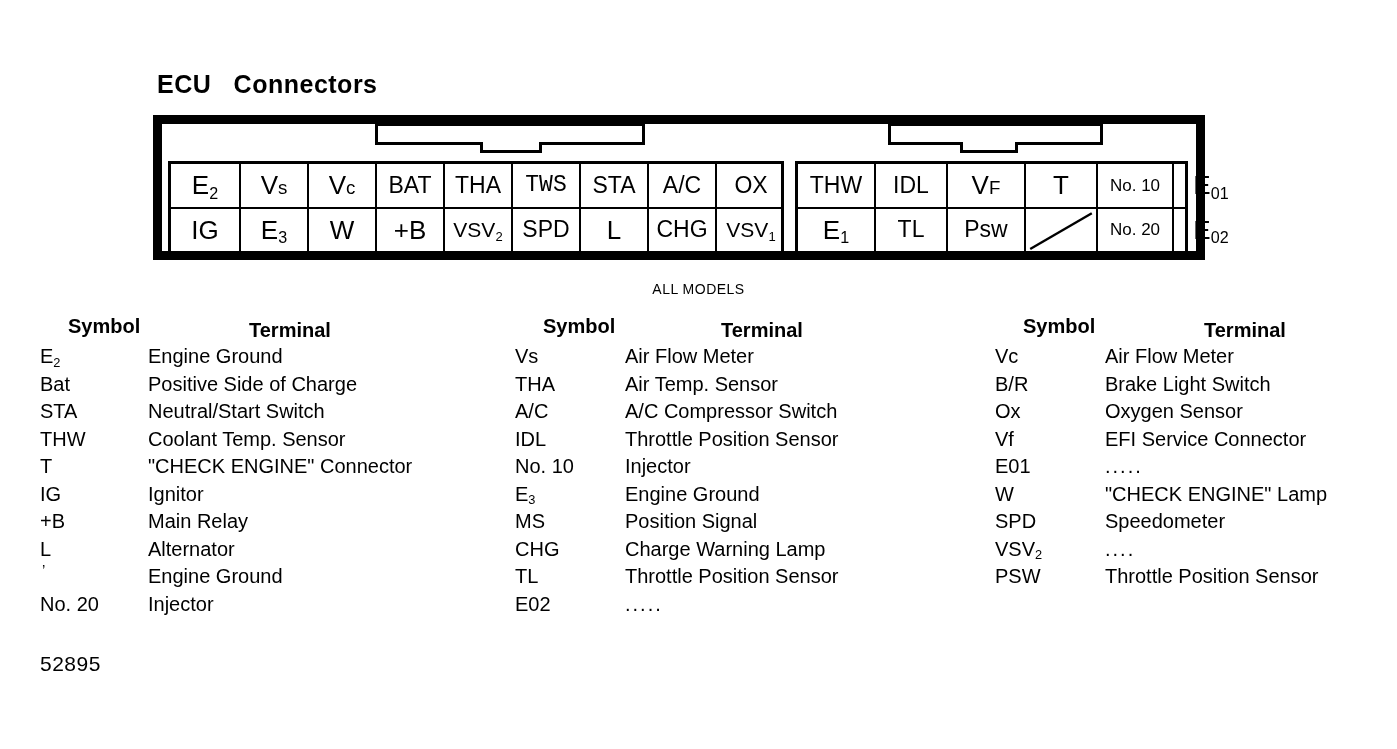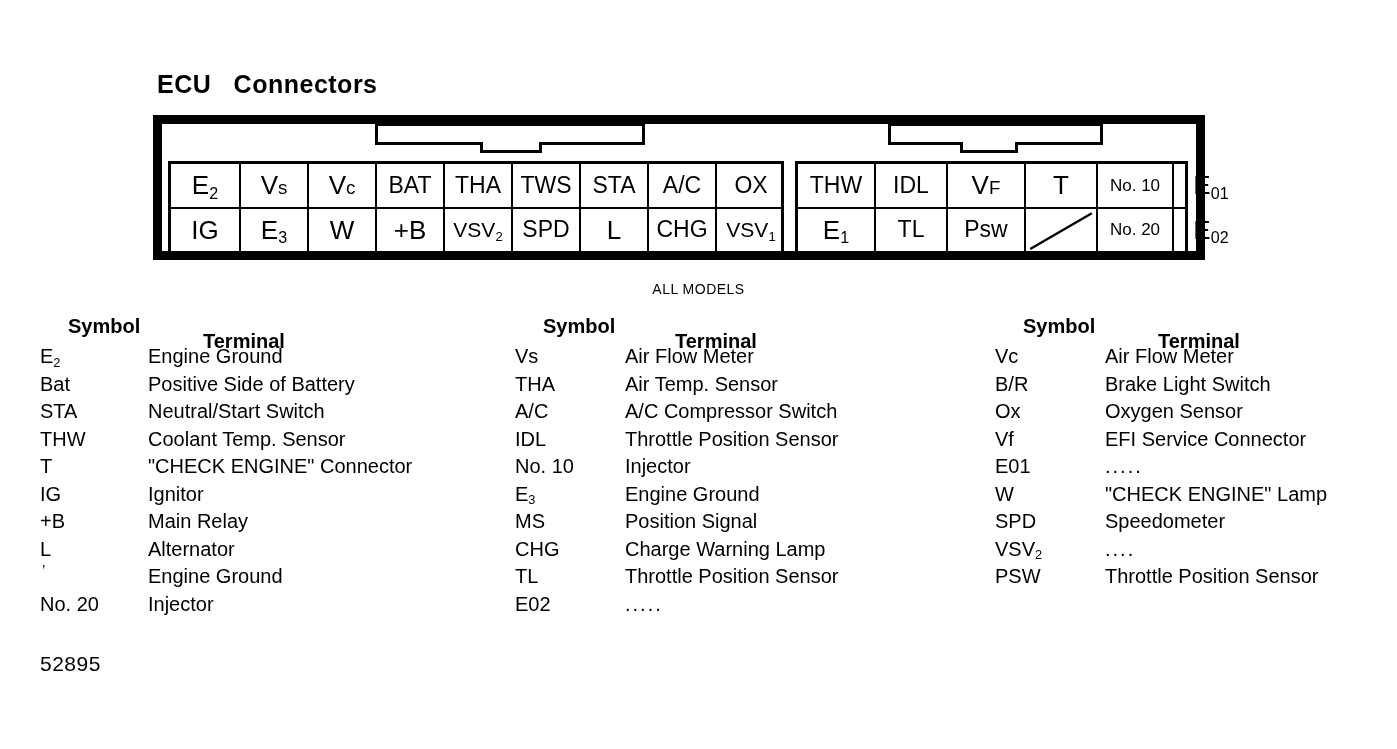--- a/index.html
+++ b/index.html
@@ -156,21 +156,21 @@
   #legend-col-2 { left: 515px; }
   #legend-col-3 { left: 995px; }
 
   .legend-head {
     position: relative;
     height: 30px;
     font-size: 20px;
     font-weight: bold;
   }
   .legend-head .h-symbol   { position: absolute; left: 0px; top: 0; margin-left: 28px; }
-  .legend-head .h-terminal { position: absolute; top: 15px; }
+  .legend-head .h-terminal { position: absolute; top: 4px; margin-left: 46px; }
   #legend-col-1 .h-terminal { left: 163px; }
   #legend-col-2 .h-terminal { left: 160px; }
   #legend-col-3 .h-terminal { left: 163px; }
 
   .legend-row {
     position: relative;
     height: 27.5px;
     font-size: 20px;
     white-space: nowrap;
   }
@@ -229,21 +229,21 @@
         </div>
         <div class="pin-cell sz-lg" style="width: 68px; flex: 0 0 68px;">
           <span class="lbl">V<span class="smallcap">c</span></span>
         </div>
         <div class="pin-cell sz-md" style="width: 68px; flex: 0 0 68px;">
           <span class="lbl">BAT</span>
         </div>
         <div class="pin-cell sz-md" style="width: 68px; flex: 0 0 68px;">
           <span class="lbl">THA</span>
         </div>
-        <div class="pin-cell sz-md" style="width: 68px; flex: 0 0 68px;">
+        <div class="pin-cell sz-md" style="width: 68px; flex: 0 0 68px; font-family: Liberation Mono, monospace;">
           <span class="lbl">TWS</span>
         </div>
         <div class="pin-cell sz-md" style="width: 68px; flex: 0 0 68px;">
           <span class="lbl">STA</span>
         </div>
         <div class="pin-cell sz-md" style="width: 68px; flex: 0 0 68px;">
           <span class="lbl">A/C</span>
         </div>
         <div class="pin-cell sz-md" style="width: 68px; flex: 0 0 68px;">
           <span class="lbl">OX</span>
@@ -333,21 +333,21 @@
     <span class="h-symbol">Symbol</span>
     <span class="h-terminal">Terminal</span>
   </div>
   <div class="legend-rows" id="legend-rows-1">
       <div class="legend-row">
         <span class="sym">E<sub>2</sub></span>
         <span class="term">Engine Ground</span>
       </div>
       <div class="legend-row">
         <span class="sym">Bat</span>
-        <span class="term">Positive Side of Battery</span>
+        <span class="term">Positive Side of Charge</span>
       </div>
       <div class="legend-row">
         <span class="sym">STA</span>
         <span class="term">Neutral/Start Switch</span>
       </div>
       <div class="legend-row">
         <span class="sym">THW</span>
         <span class="term">Coolant Temp. Sensor</span>
       </div>
       <div class="legend-row">

